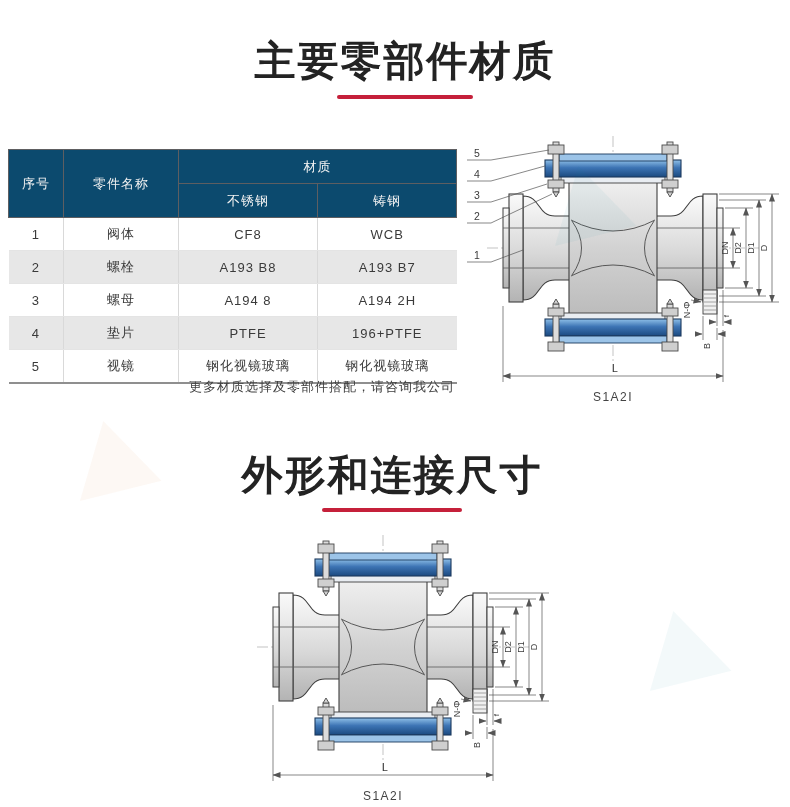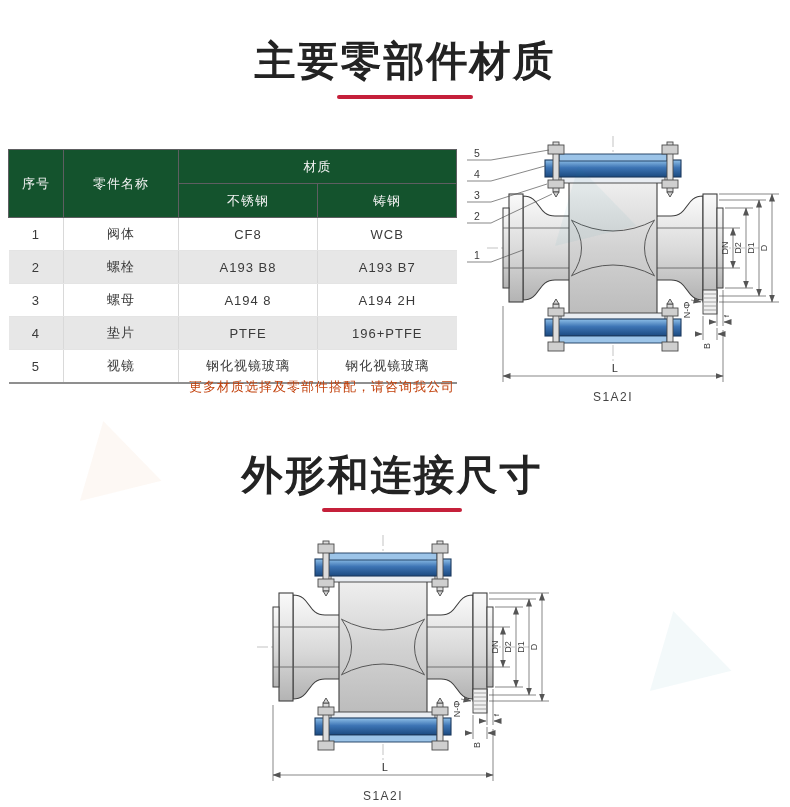--- a/index.html
+++ b/index.html
@@ -19,36 +19,36 @@
   .title1{left:0;top:34px;width:810px;}
   .title2{left:0;top:448px;width:784px;}
   .accent-bar{height:4px;background:#c5203a;border-radius:2px;}
   .bar1{left:337px;top:95px;width:136px;}
   .bar2{left:322px;top:508px;width:140px;}
 
   
   .tbl-wrap{left:8px;top:149px;width:448px;}
   table.materials{border-collapse:collapse;width:448px;table-layout:fixed;}
   table.materials th{
-    background:#14532d;color:#f2f2f2;font-weight:normal;font-size:13px;
+    background:#0c4a6e;color:#f2f2f2;font-weight:normal;font-size:13px;
     border:1px solid #5e5e61;height:31px;text-align:center;letter-spacing:1px;
   }
   table.materials td{
     font-size:13px;color:#3a3a3a;text-align:center;height:30px;
     border-bottom:1px solid #e4e4e4;letter-spacing:1px;
   }
   table.materials td:nth-child(-n+3){border-right:1px solid #d9d9d9;}
   table.materials tbody tr:nth-child(even){background:#e7e7e7;}
   table.materials tbody tr:nth-child(odd){background:#ffffff;}
   table.materials tbody tr:last-child td{border-bottom:2px solid #8f8f8f;}
   .col-no{width:55px;}.col-name{width:115px;}.col-ss{width:139px;}.col-cs{width:139px;}
 
   .note{
     left:8px;top:378px;width:447px;text-align:right;
-    font-size:13px;color:#c2410c;letter-spacing:1px;
+    font-size:13px;color:#404040;letter-spacing:1px;
   }
 
   
   .diagram1{left:457px;top:130px;}
   .diagram2{left:227px;top:529px;}
   svg text{fill:#3a3a3a;}
   .dimtext{font-size:9px;}
   .callout-num{font-size:10.5px;}
   .caption{font-size:12px;letter-spacing:1.5px;fill:#444;}
 

